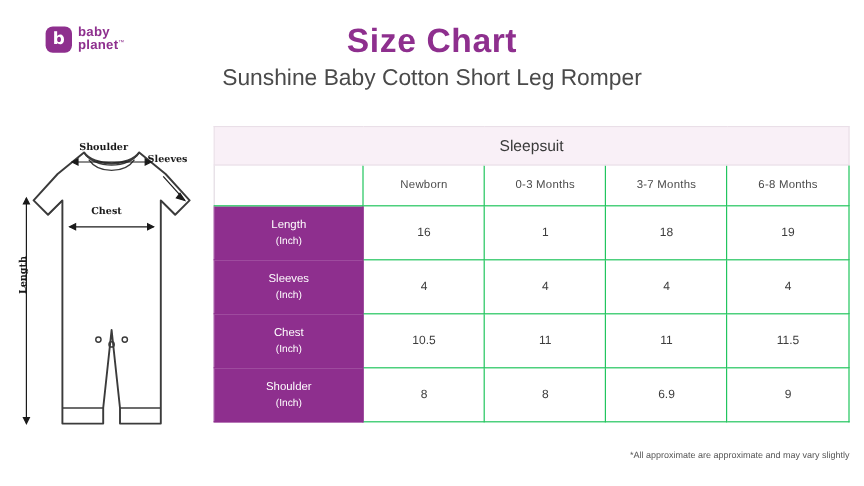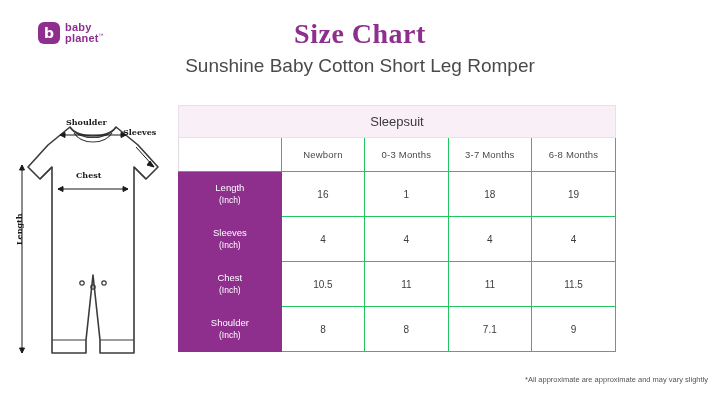--- a/index.html
+++ b/index.html
@@ -40,21 +40,21 @@
   }
   .logo-text .l2 { font-size: 11px; }
   .logo-tm { font-size: 5px; vertical-align: super; font-weight: normal; }
 
   
   .title {
     position: absolute;
     left: 0; right: 0; top: 18px;
     text-align: center;
     color: #8e2f8e;
-    font-family: Liberation Serif, serif;
+    font-family: Liberation Sans, sans-serif;
     font-weight: bold;
     font-size: 28px;
     letter-spacing: .5px;
   }
   .subtitle {
     position: absolute;
     left: 0; right: 0; top: 55px;
     text-align: center;
     color: #4a4a4a;
     font-size: 19px;
@@ -80,21 +80,21 @@
   .lbl-length   {
     left: 6px; top: 140px;
     transform: rotate(-90deg);
     transform-origin: left top;
   }
 
   
   .table-wrap {
     position: absolute;
     left: 178px; top: 105px;
-    width: 438px;
+    width: 530px;
   }
   table {
     width: 100%;
     border-collapse: collapse;
     table-layout: fixed;
   }
   th, td {
     border: 1px solid #22c55e;
     text-align: center;
     vertical-align: middle;
@@ -252,21 +252,21 @@
           <td>11</td>
           <td>11.5</td>
         </tr>
         <tr>
           <td class="rowlabel">
             <span>Shoulder</span>
             <span class="unit">(Inch)</span>
           </td>
           <td>8</td>
           <td>8</td>
-          <td>7.1</td>
+          <td>6.9</td>
           <td>9</td>
         </tr>
       </tbody>
     </table>
   </div>
 
   <div class="note">*All approximate are approximate and may vary slightly</div>
 
 </div>
 

